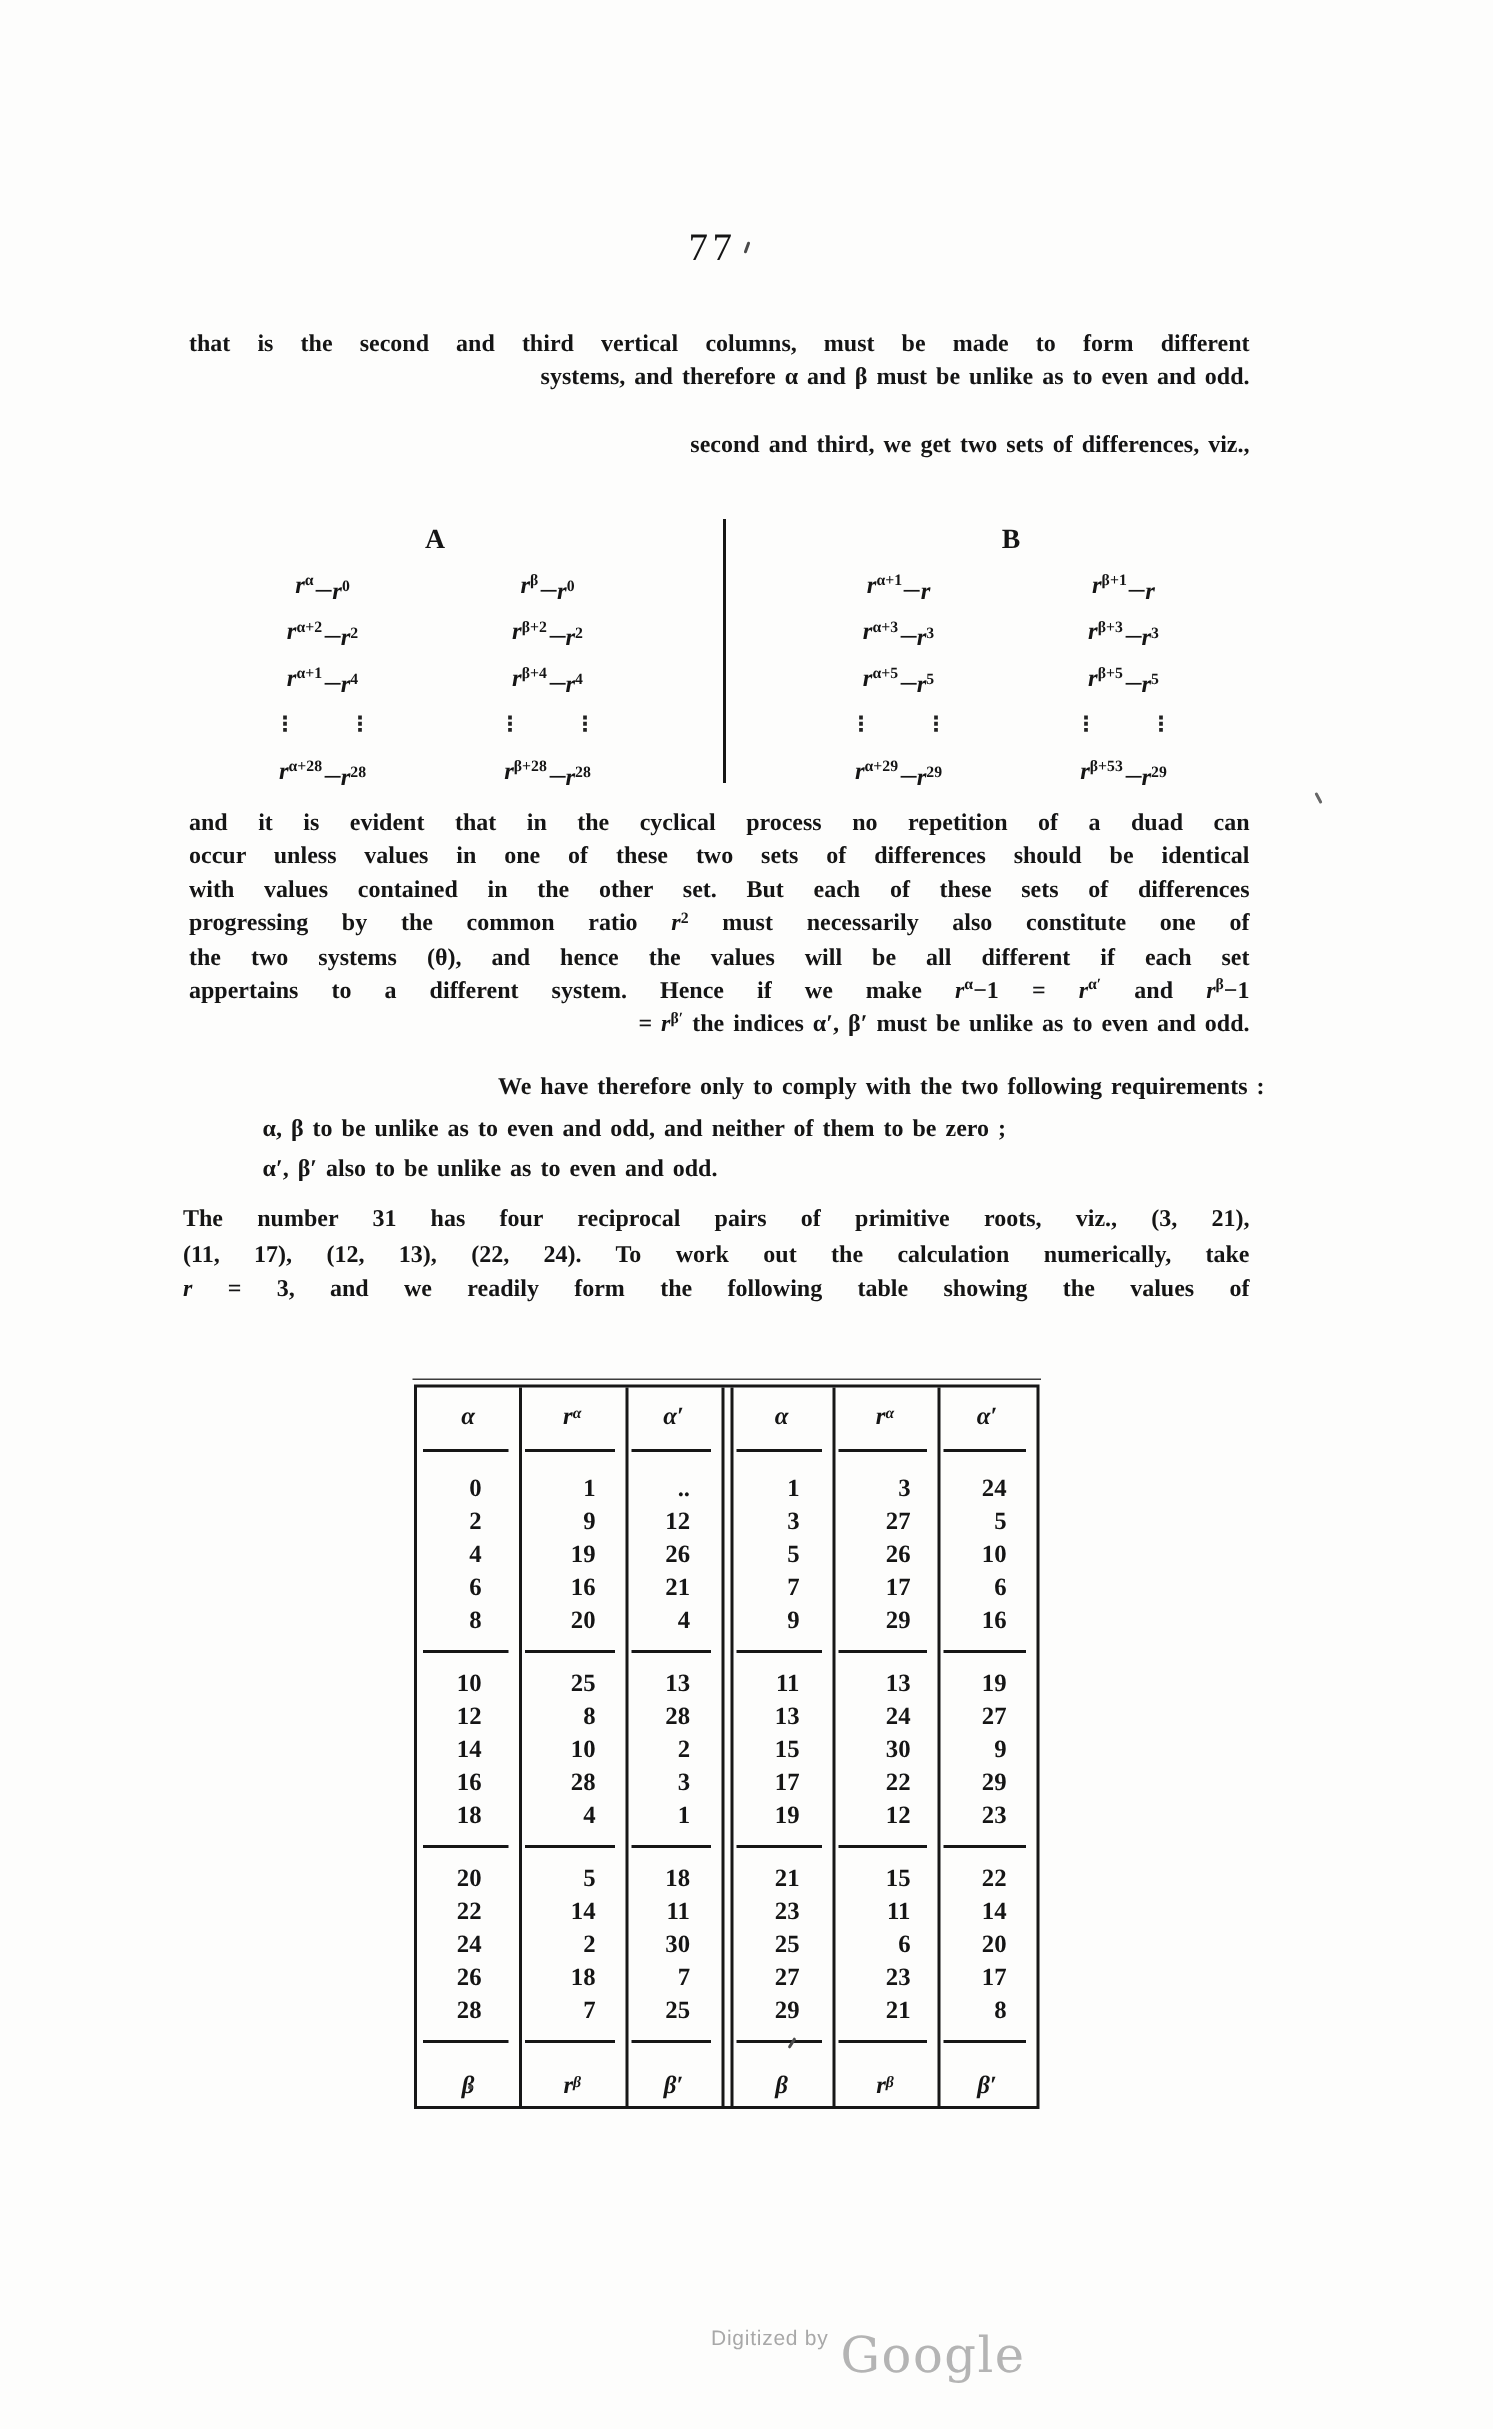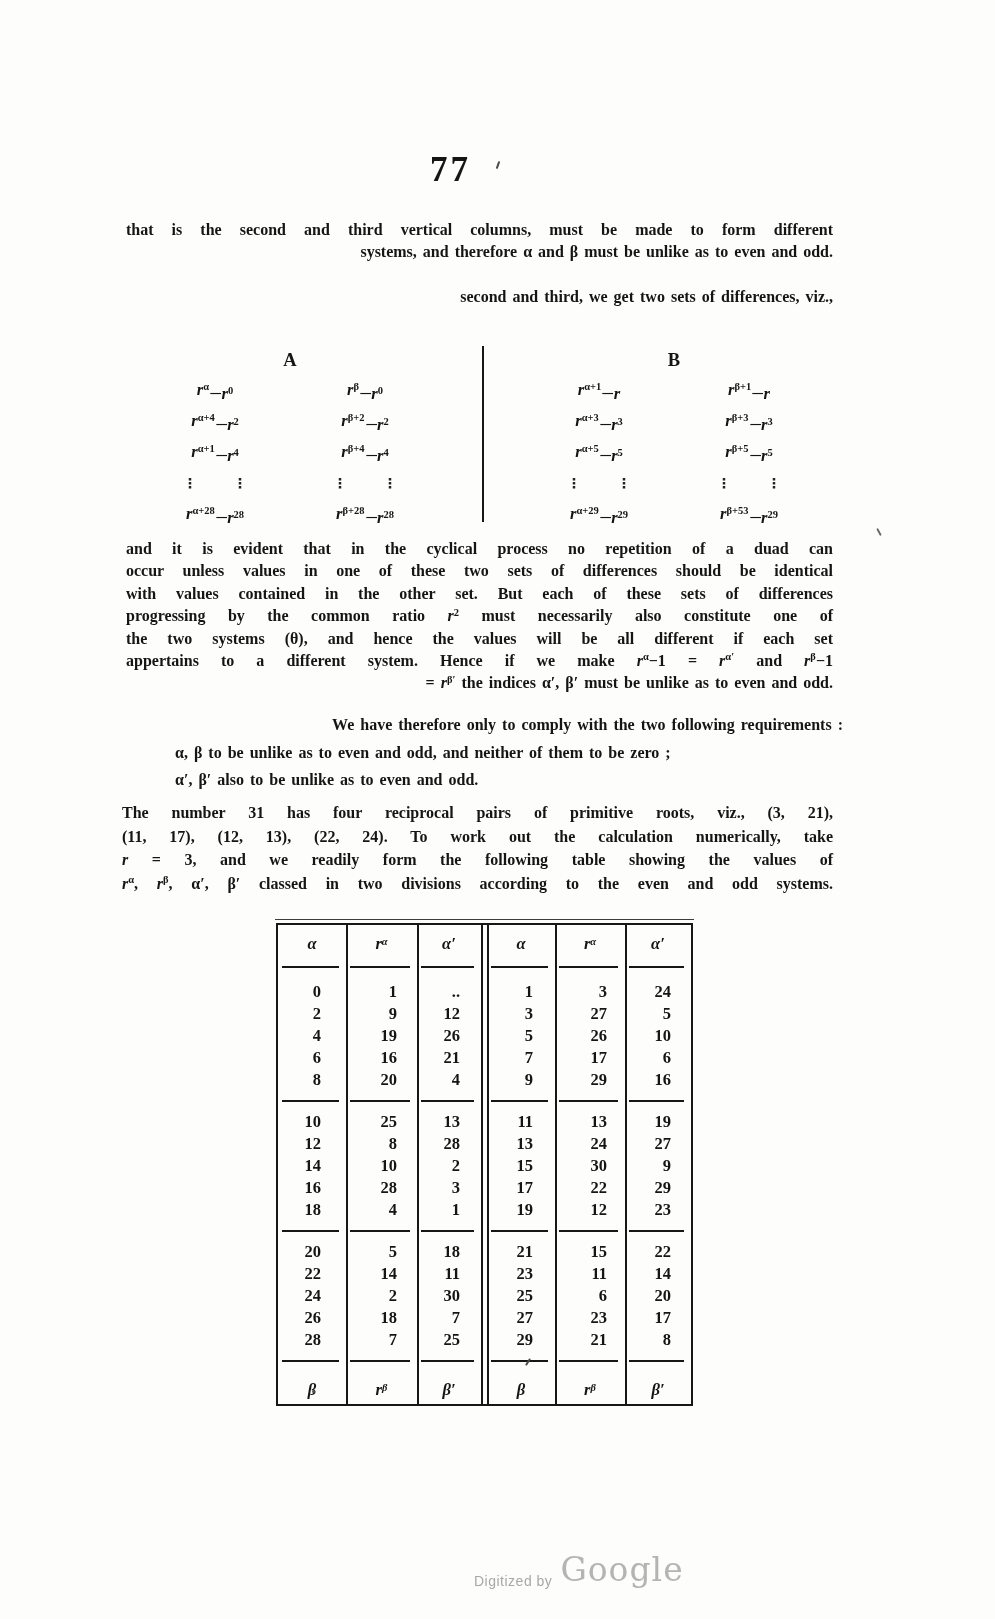--- a/index.html
+++ b/index.html
@@ -17,22 +17,22 @@
     font-size:16px;font-weight:700;word-spacing:2px;text-align:right;
   }
   .just{text-align:justify;text-align-last:justify}
   sup{
     font-size:10.5px;font-weight:700;vertical-align:baseline;
     position:relative;top:-5.5px;line-height:0;
   }
   .mr{font-style:italic;font-weight:700}
   
   .pageno{
-    position:absolute;left:430px;top:150px;width:90px;text-align:left;
-    font-size:35px;font-weight:700;letter-spacing:3px;
+    position:absolute;left:430px;top:150px;width:90px;text-align:center;
+    font-size:26px;font-weight:400;letter-spacing:3px;
   }
   
   .math{position:absolute;left:126px;top:348px;width:707px;height:174px}
   .mdiv{position:absolute;left:356px;top:-2px;width:2px;height:176px;background:#161616}
   .half{position:absolute;top:0;height:100%}
   .hA{left:14px;width:300px}
   .hB{left:398px;width:300px}
   .mhead{text-align:center;font-size:18.5px;font-weight:700;height:26px;line-height:24px}
   .mrow{display:flex;height:31px;line-height:31px}
   .mcell{flex:1;text-align:center}
@@ -62,21 +62,21 @@
   .tr > :nth-child(1).tc{padding-right:25px}
   .tr > :nth-child(2).tc{padding-right:20px}
   .tr > :nth-child(3).tc{padding-right:21px}
   .tr > :nth-child(5).tc{padding-right:22px}
   .tr > :nth-child(6).tc{padding-right:18px}
   .tr > :nth-child(7).tc{padding-right:20px}
   .tsep{height:20px;align-items:center}
   .hsep{height:4px;align-items:center}
   .tsep i,.hsep i{display:block;border-top:2.4px solid #161616;margin:0 7px 0 4px;height:0}
   
-  .wm{position:absolute;left:474px;top:1550px;display:flex;align-items:flex-end;gap:8px}
+  .wm{position:absolute;left:474px;top:1550px;display:flex;align-items:flex-start;gap:8px}
   .wm .d{font-family:"Liberation Sans","DejaVu Sans",sans-serif;font-weight:400;
          font-size:14px;color:#a8a8a8;letter-spacing:.5px}
   .wm .g{font-family:"DejaVu Serif",serif;font-weight:400;font-size:33px;
          color:#b4b4b4;letter-spacing:1px}
   
   .mark{position:absolute;background:#4a4a4a;border-radius:1px}
 </style>
 </head>
 <body>
 
@@ -95,21 +95,21 @@
 <div class="math">
   <div class="mdiv"></div>
 
   <div class="half hA">
     <div class="mhead">A</div>
     <div class="mrow">
       <span class="mcell"><span class="mexp"><i class="mr">r</i><sup>α</sup><span class="low"><span class="mminus">−</span><i class="mr">r</i><sup>0</sup></span></span></span>
       <span class="mcell"><span class="mexp"><i class="mr">r</i><sup>β</sup><span class="low"><span class="mminus">−</span><i class="mr">r</i><sup>0</sup></span></span></span>
     </div>
     <div class="mrow">
-      <span class="mcell"><span class="mexp"><i class="mr">r</i><sup>α+4</sup><span class="low"><span class="mminus">−</span><i class="mr">r</i><sup>2</sup></span></span></span>
+      <span class="mcell"><span class="mexp"><i class="mr">r</i><sup>α+2</sup><span class="low"><span class="mminus">−</span><i class="mr">r</i><sup>2</sup></span></span></span>
       <span class="mcell"><span class="mexp"><i class="mr">r</i><sup>β+2</sup><span class="low"><span class="mminus">−</span><i class="mr">r</i><sup>2</sup></span></span></span>
     </div>
     <div class="mrow">
       <span class="mcell"><span class="mexp"><i class="mr">r</i><sup>α+1</sup><span class="low"><span class="mminus">−</span><i class="mr">r</i><sup>4</sup></span></span></span>
       <span class="mcell"><span class="mexp"><i class="mr">r</i><sup>β+4</sup><span class="low"><span class="mminus">−</span><i class="mr">r</i><sup>4</sup></span></span></span>
     </div>
     <div class="mrow">
       <span class="mcell"><span class="vd">⋮</span><span class="vd">⋮</span></span>
       <span class="mcell"><span class="vd">⋮</span><span class="vd">⋮</span></span>
     </div>
@@ -155,21 +155,20 @@
 </div>
 
 <div class="abs line" style="left:153px;top:714px;width:690px">We have therefore only to comply with the two following requirements :</div>
 <div class="abs line" style="left:175px;top:742px">α, β to be unlike as to even and odd, and neither of them to be zero ;</div>
 <div class="abs line" style="left:175px;top:769px">α′, β′ also to be unlike as to even and odd.</div>
 
 <div class="tblock" style="top:801px;left:122px;width:711px">
   <div class="line just" style="height:23.6px;line-height:23.6px">The number 31 has four reciprocal pairs of primitive roots, viz., (3, 21),</div>
   <div class="line just" style="height:23.6px;line-height:23.6px">(11, 17), (12, 13), (22, 24).  To work out the calculation numerically, take</div>
   <div class="line just" style="height:23.6px;line-height:23.6px"><i class="mr">r</i><span> = 3, and we readily form the following table showing the values of</span></div>
-  <div class="line just" style="height:23.6px;line-height:23.6px"><i class="mr">r</i><sup>α</sup><span>, </span><i class="mr">r</i><sup>β</sup><span>, α′, β′ classed in two divisions according to the even and odd systems.</span></div>
 </div>
 
 <div class="tbl">
   <div class="vline" style="left:68px"></div>
   <div class="vline" style="left:139px"></div>
   <div class="vline" style="left:203px"></div>
   <div class="vline" style="left:209px"></div>
   <div class="vline" style="left:277px"></div>
   <div class="vline" style="left:347px"></div>
 

